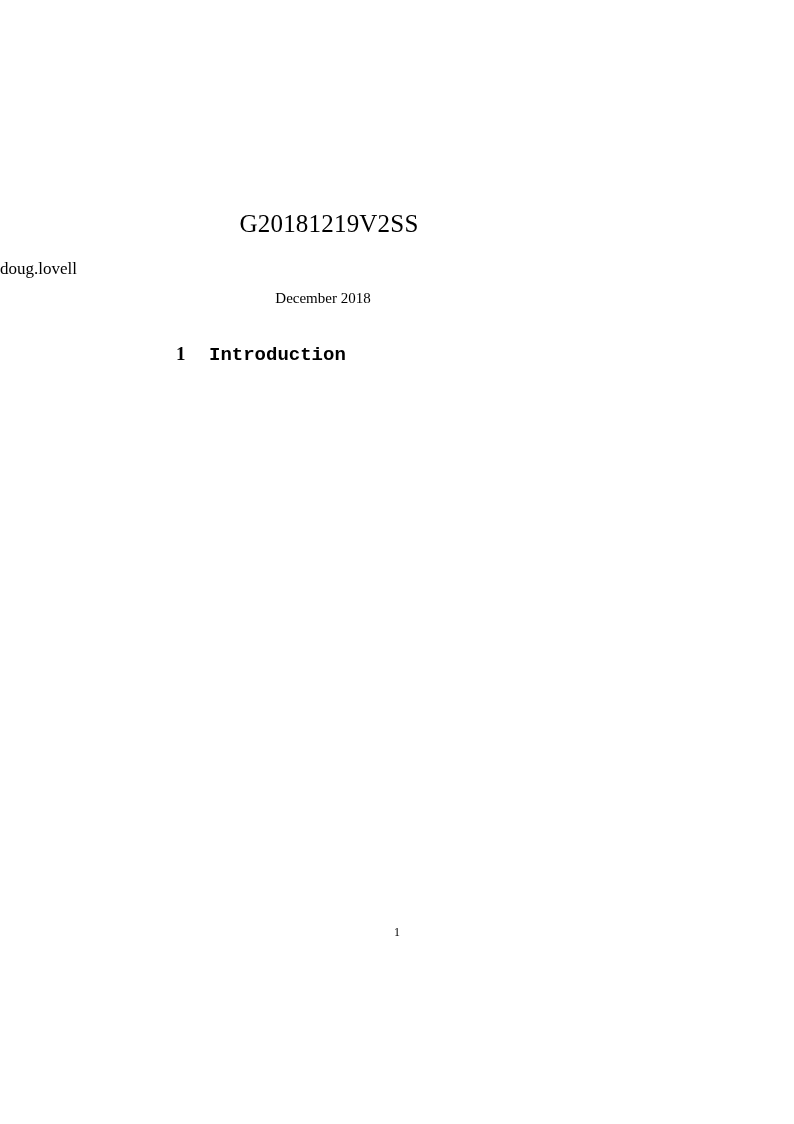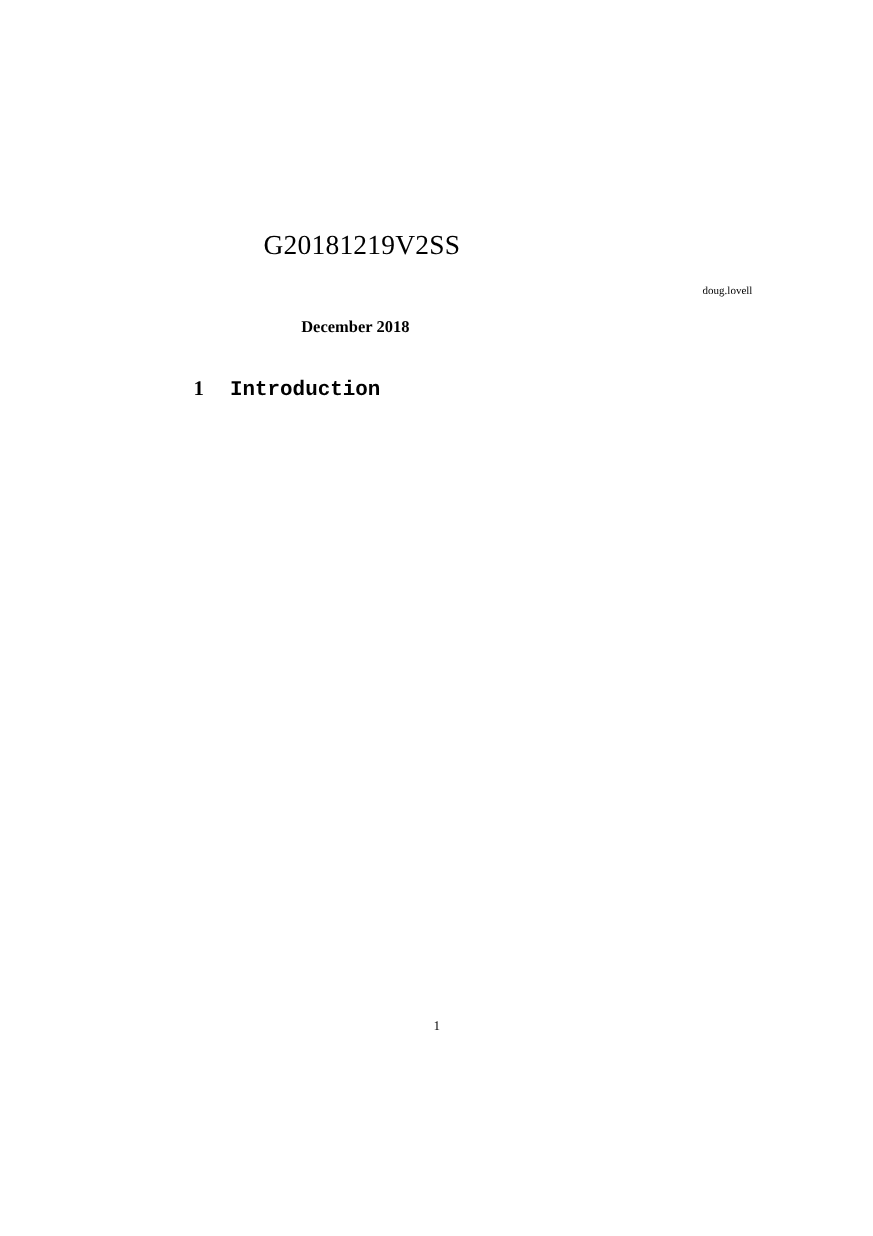--- a/index.html
+++ b/index.html
@@ -27,32 +27,31 @@
     text-align: center;
     font-size: 25px;
     letter-spacing: 0.2px;
     font-weight: normal;
     margin: 0;
   }
   .doc-author {
     position: absolute;
     top: 259px;
     left: 0;
-    width: 684px;
-    text-align: right;
-    font-size: 10px;
+    width: 794px;
+    text-align: left;
+    font-size: 17px;
   }
   .doc-date {
     position: absolute;
     top: 290px;
     left: 0;
     width: 646px;
     text-align: center;
     font-size: 15px;
-    font-weight: bold;
   }
   .section-heading {
     position: absolute;
     top: 343px;
     left: 176px;
     width: 500px;
     font-size: 19px;
     font-weight: bold;
     margin: 0;
     display: flex;

